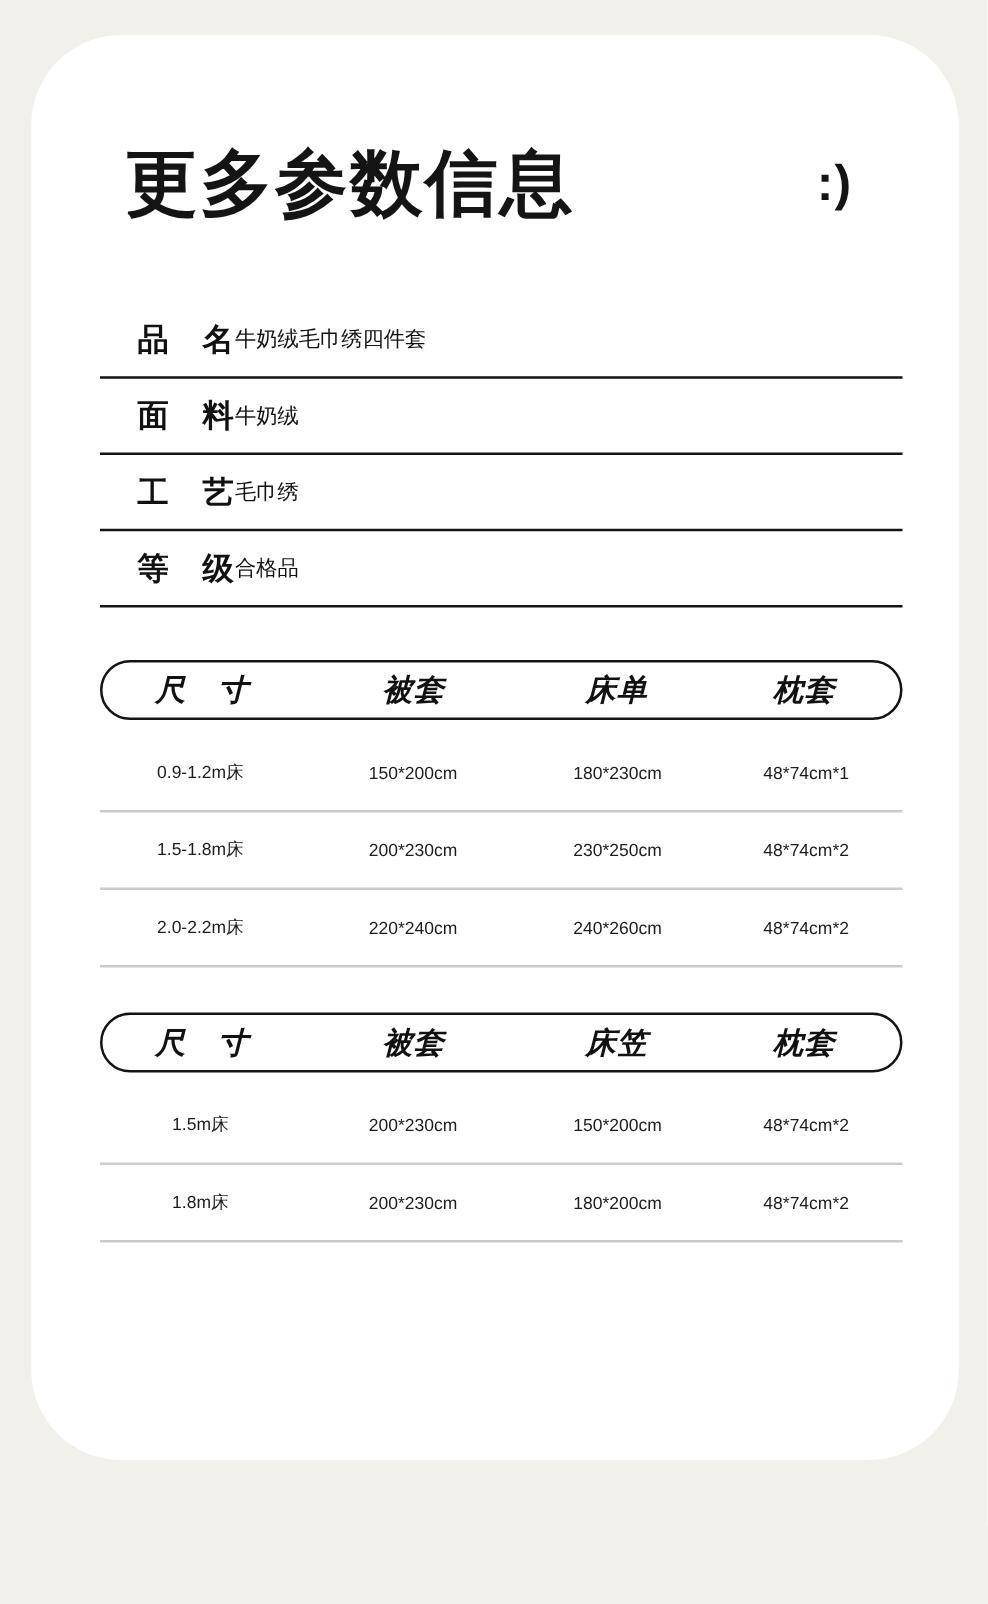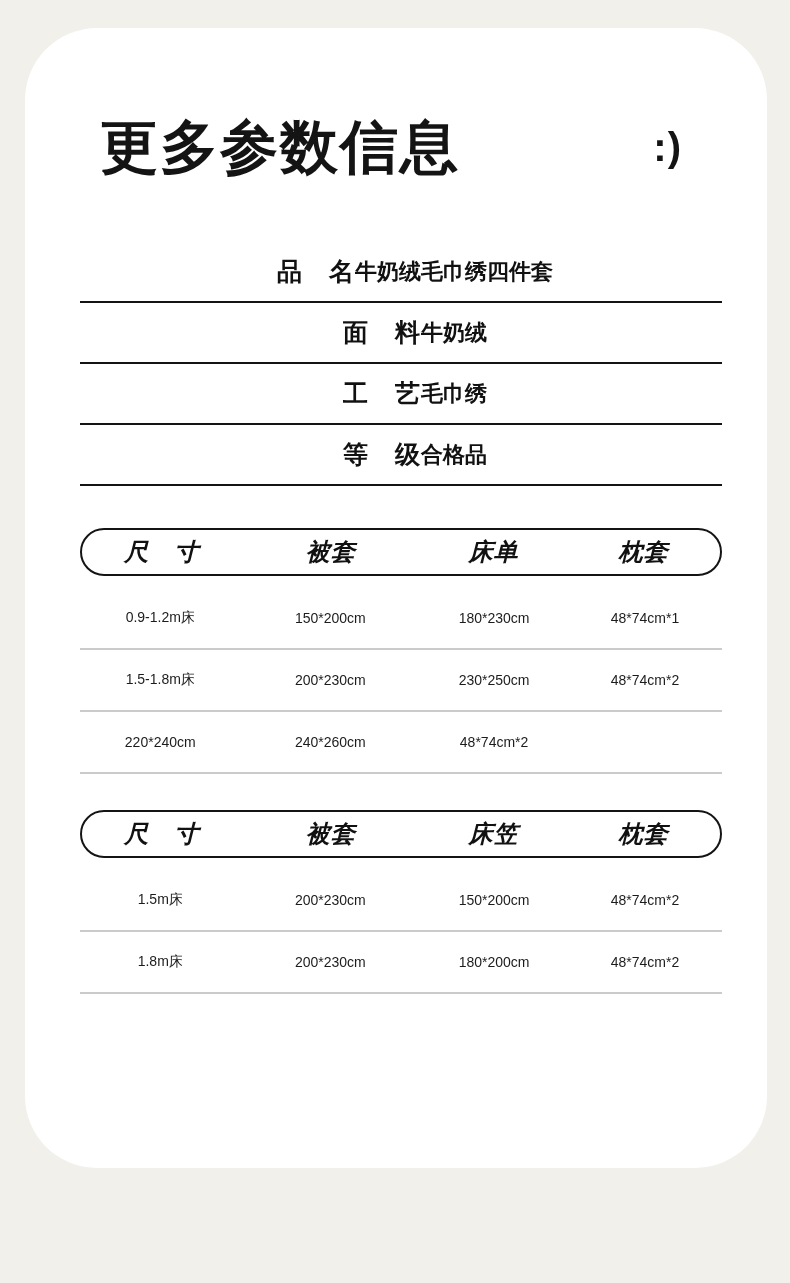--- a/index.html
+++ b/index.html
@@ -56,26 +56,26 @@
     border: 1.5px solid #d4bfae;
     border-radius: 50%;
     display: flex; align-items: center; justify-content: center;
     color: #c9ae9d; font-size: 10px; font-weight: bold; letter-spacing: 1px;
   }
 
   
   .spec-table { margin-top: 66px; }
   .spec-row {
     height: 61px;
-    display: flex; align-items: center; justify-content: center;
+    display: flex; align-items: center; justify-content: flex-start;
     border-bottom: 2px solid #141414;
     padding: 0 2px 0 30px;
   }
   .spec-label { font-size: 25px; font-weight: bold; letter-spacing: 1px; }
-  .spec-value { font-size: 22px; font-weight: 700; }
+  .spec-value { font-size: 17px; font-weight: 400; }
 
   
   .size-section1 { margin-top: 42px; }
   .size-section2 { margin-top: 36px; }
   .size-header {
     height: 48px;
     border: 2.5px solid #141414;
     border-radius: 27px;
     display: grid;
     grid-template-columns: 25% 28% 23% 24%;
@@ -139,20 +139,21 @@
         <span>180*230cm</span>
         <span>48*74cm*1</span>
       </div>
       <div class="size-row">
         <span>1.5-1.8m床</span>
         <span>200*230cm</span>
         <span>230*250cm</span>
         <span>48*74cm*2</span>
       </div>
       <div class="size-row">
+        <span>2.0-2.2m床</span>
         <span>220*240cm</span>
         <span>240*260cm</span>
         <span>48*74cm*2</span>
       </div>
     </div>
   </div>
 
   <div class="size-section2">
     <div class="size-header">
       <span>尺　寸</span>

